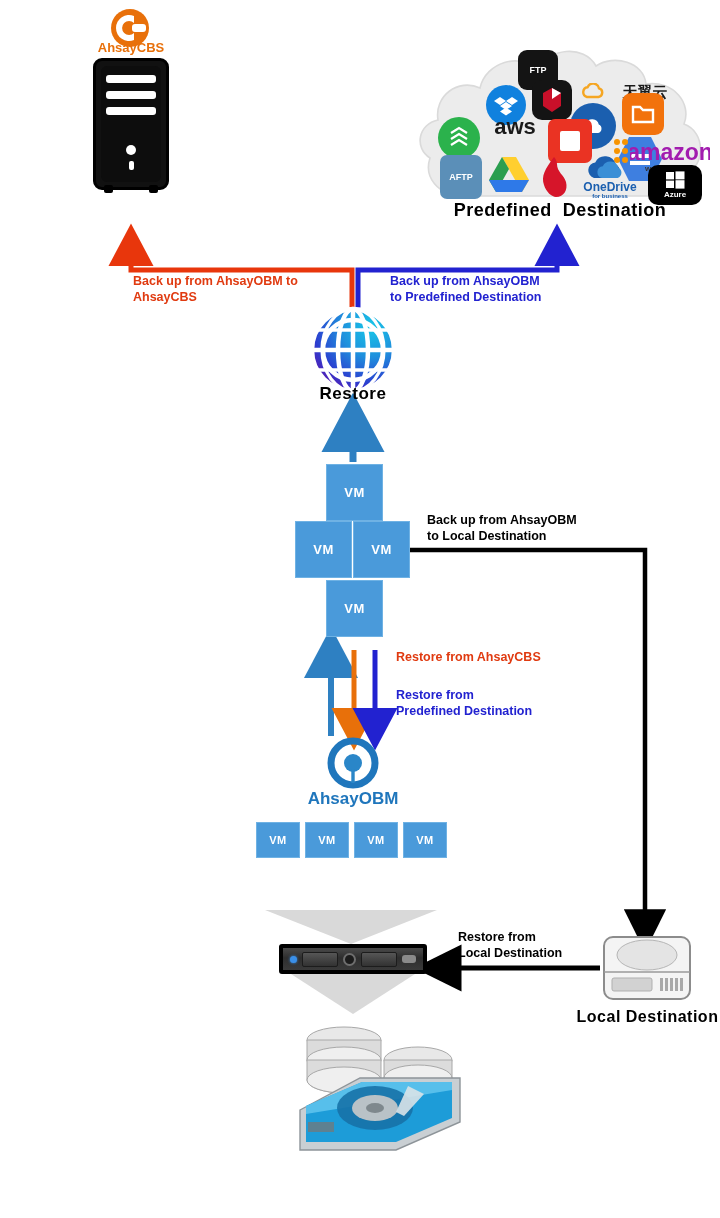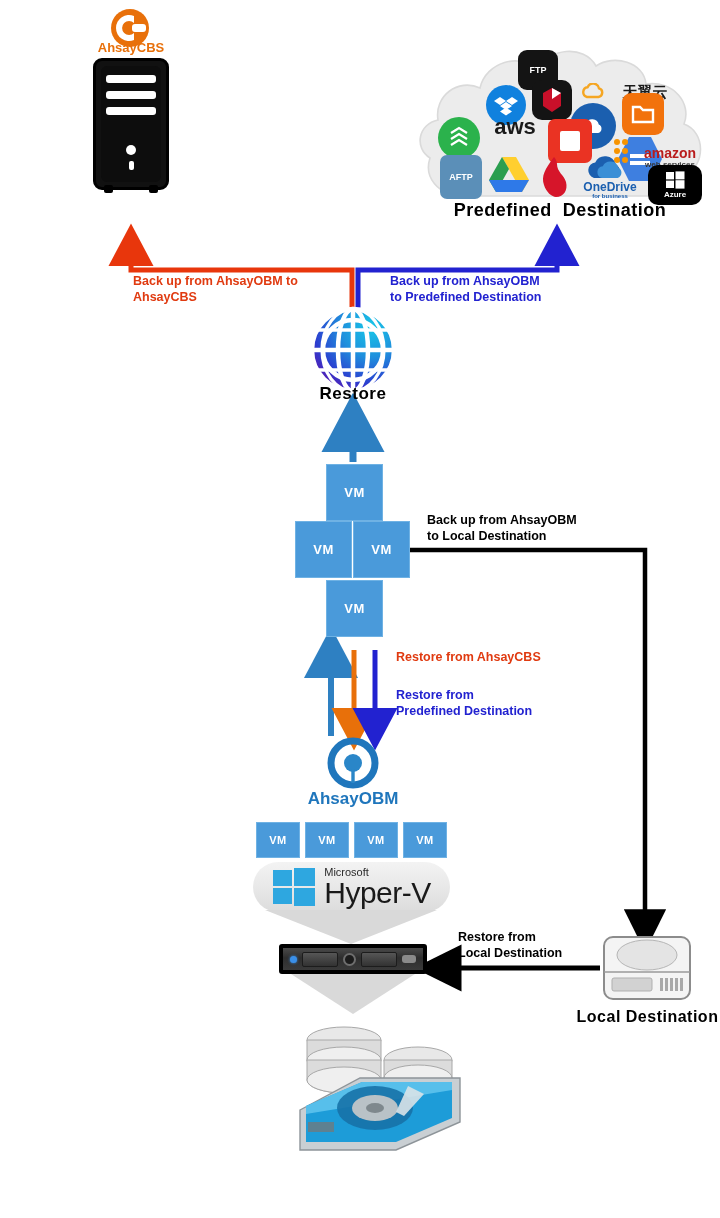--- a/index.html
+++ b/index.html
@@ -294,21 +294,21 @@
 
     <div class="logo-chip" style="left:188px; top:92px; width:44px; height:44px; background:#3E7FE0;
                 clip-path:polygon(25% 0,75% 0,100% 50%,75% 100%,25% 100%,0 50%);">
       <svg width="22" height="16" viewBox="0 0 22 16">
           <rect x="1" y="3" width="20" height="4" fill="#fff"></rect>
           <rect x="1" y="10" width="20" height="4" fill="#fff"></rect>
         </svg>
     </div>
 
     <div class="logo-chip" style="left:200px; top:94px; width:80px; height:36px; background:transparent; flex-direction:column; color:#111;">
-      <span style="font-size:14px; font-weight:bold; color:#b91c1c; line-height:1;text-align:center;">amazon</span>
+      <span style="font-size:23px; font-weight:bold; color:#a21caf; line-height:1;text-align:center;">amazon</span>
       <span style="font-size:8px; color:#333;">web services</span>
     </div>
 
     <div class="logo-chip" style="left:182px; top:92px; width:20px; height:30px; background:transparent;">
       <svg width="20" height="30" viewBox="0 0 20 30">
         <circle cx="5" cy="5" r="3" fill="#F79400"></circle>
           <circle cx="13" cy="5" r="3" fill="#F79400"></circle>
         <circle cx="5" cy="14" r="3" fill="#F79400"></circle>
           <circle cx="13" cy="14" r="3" fill="#F79400"></circle>
         <circle cx="5" cy="23" r="3" fill="#F79400"></circle>
@@ -376,34 +376,20 @@
   <div class="abs flow-label blue-txt" style="left:396px; top:688px; width:220px; font-size:12.5px;">Restore from
 Predefined Destination</div>
 
   <div class="abs" style="left:283px; top:789px; width:140px; text-align:center; font-size:17px; font-weight:bold; color:#1F76BC;">AhsayOBM</div>
 
   <div class="abs vm vm-sm" style="left:256px; top:822px; width:44px; height:36px;">VM</div>
   <div class="abs vm vm-sm" style="left:305px; top:822px; width:44px; height:36px;">VM</div>
   <div class="abs vm vm-sm" style="left:354px; top:822px; width:44px; height:36px;">VM</div>
   <div class="abs vm vm-sm" style="left:403px; top:822px; width:44px; height:36px;">VM</div>
 
-  <div class="abs hv-plate" style="left:253px; top:862px; width:197px; height:50px;">
-    <div style="display:flex; align-items:center; gap:8px;">
-      <svg width="44" height="38" viewBox="0 0 44 38">
-        <rect x="1" y="2" width="19" height="16" fill="#2EA7E0"></rect>
-        <rect x="22" y="0" width="21" height="18" fill="#2EA7E0"></rect>
-        <rect x="1" y="20" width="19" height="16" fill="#2EA7E0"></rect>
-        <rect x="22" y="20" width="21" height="18" fill="#2EA7E0"></rect>
-      </svg>
-      <div style="display:flex; flex-direction:column; align-items:flex-start;">
-        <span class="hv-ms">Microsoft</span>
-        <span class="hv-name">Hyper-V</span>
-      </div>
-    </div>
-  </div>
 
   <div class="abs funnel" style="left:265px; top:910px;"></div>
 
   <div class="abs rack" style="left:279px; top:944px; width:148px; height:30px;">
     <div style="width:7px;height:7px;border-radius:50%;background:#3A8FE8;box-shadow:0 0 3px #3A8FE8;"></div>
     <div class="rack-bay"></div>
     <div style="width:13px;height:13px;border-radius:50%;background:#1c1c1c;border:2px solid #6e6e6e;"></div>
     <div class="rack-bay"></div>
     <div style="width:14px;height:8px;border-radius:3px;background:#8a8a8a;"></div>
   </div>

